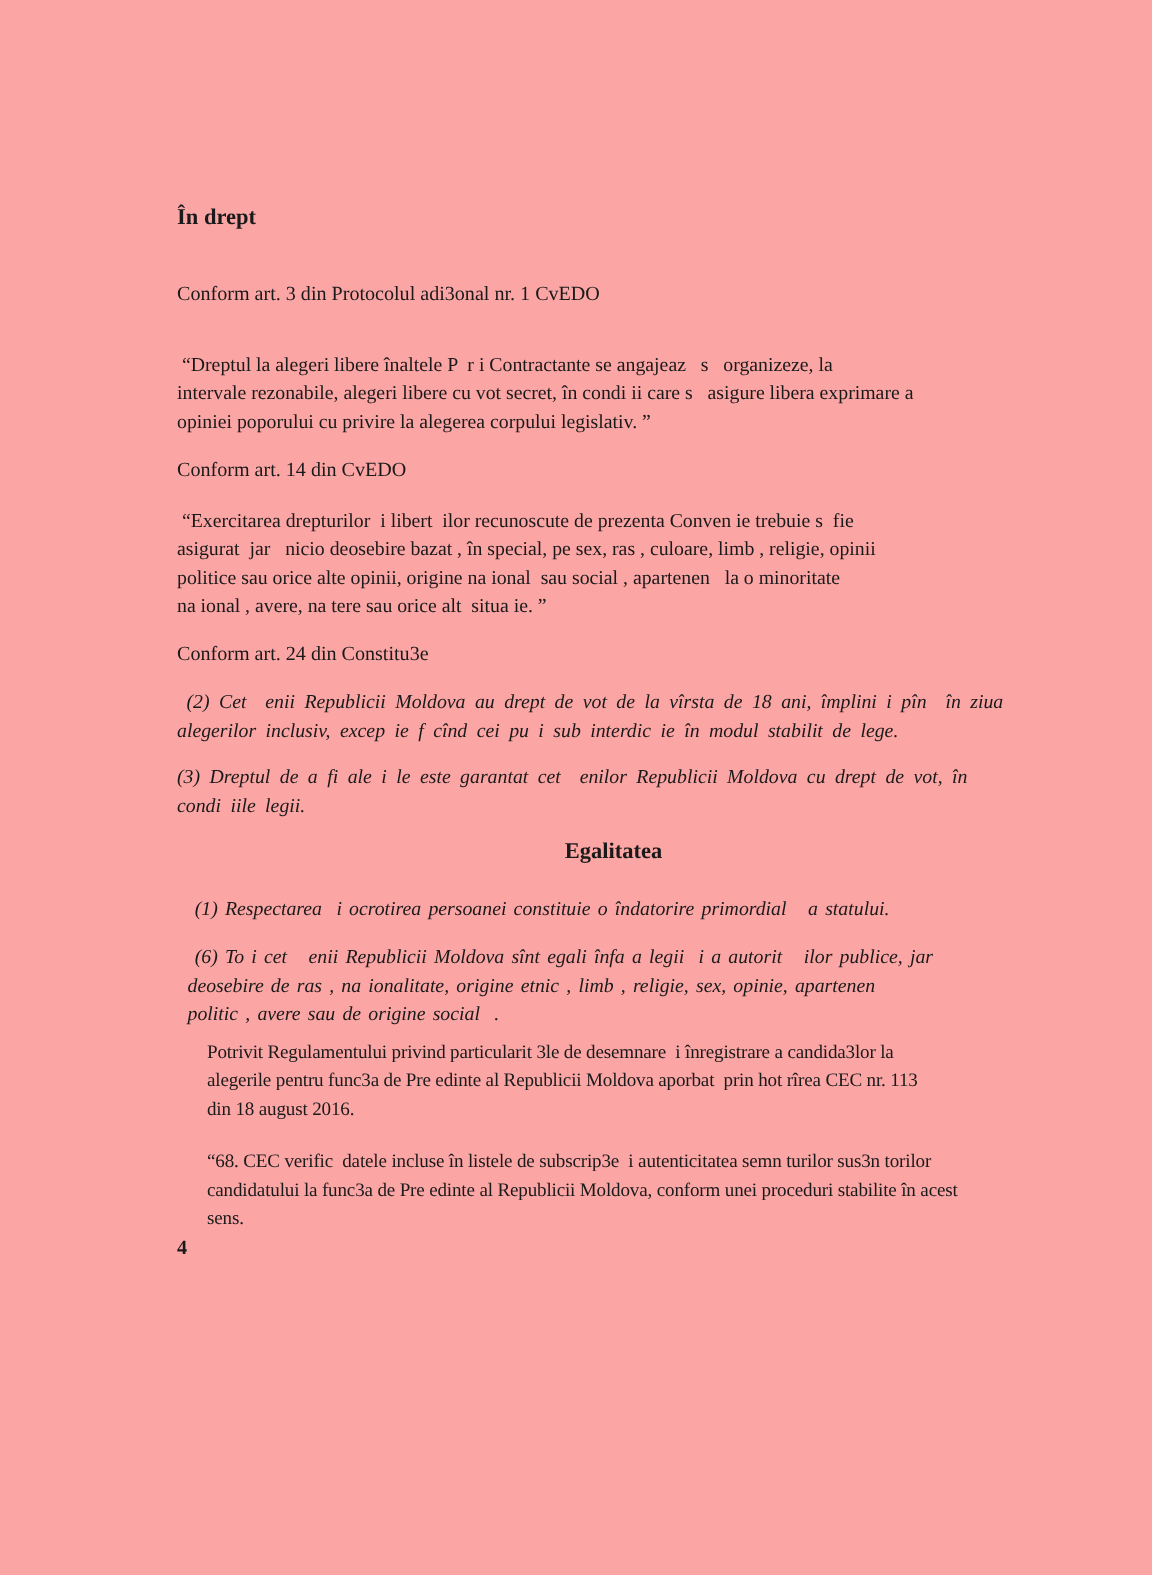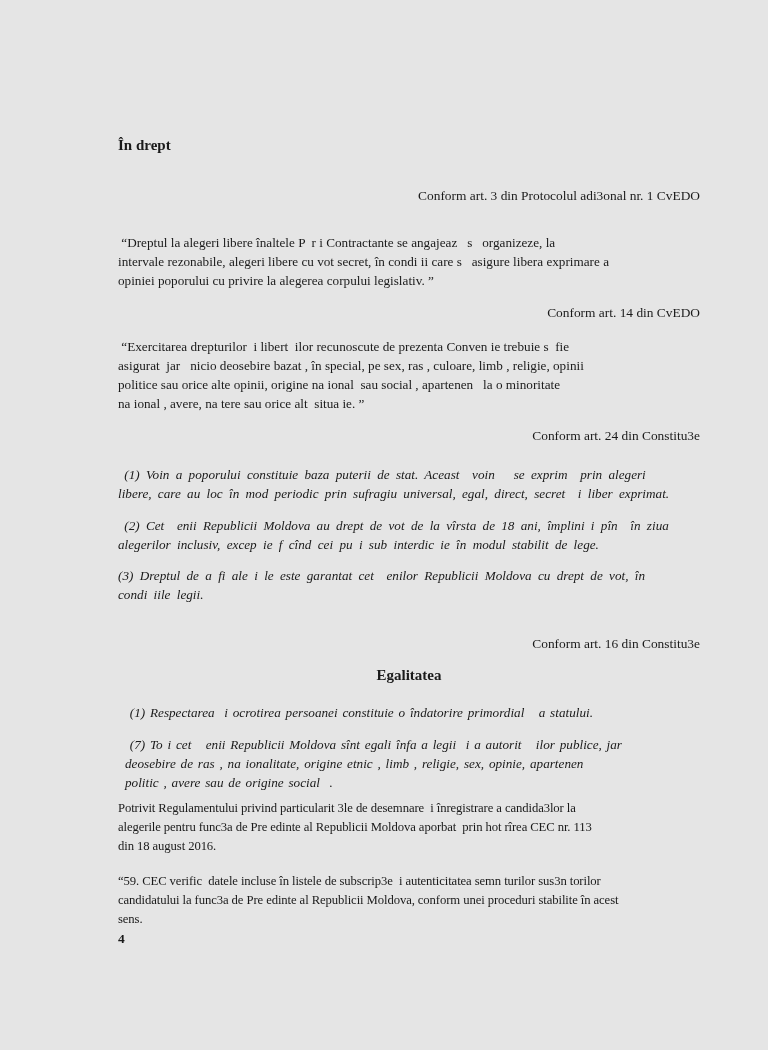--- a/index.html
+++ b/index.html
@@ -11,21 +11,21 @@
     width: 768px;
     height: 1050px;
     overflow: hidden;
     font-family: "Liberation Serif", serif;
     color: #1a1a1a;
   }
   .page {
     position: relative;
     width: 768px;
     height: 1050px;
-    background: #e5e5e5;
+    background: #fca5a5;
   }
   .content {
     position: absolute;
     top: 136px;
     left: 118px;
     width: 582px;
   }
   .block {
     white-space: pre-wrap;
     font-size: 13.2px;
@@ -34,21 +34,20 @@
   }
   .doc-title {
     font-weight: bold;
     font-size: 15px;
     line-height: 19px;
     white-space: pre-wrap;
   }
   .label {
     margin-top: 0;
     font-size: 13.4px;
-    text-align: right;
   }
   .quote {
   }
   .center-heading {
     font-weight: bold;
     font-size: 15px;
     line-height: 19px;
     text-align: center;
     white-space: pre-wrap;
   }
@@ -58,20 +57,21 @@
   }
   .wide {
     word-spacing: 3px;
   }
   .indented {
     padding-left: 7px;
   }
   .tight {
     font-size: 12.7px;
     letter-spacing: -0.1px;
+    margin-left: 20px;
   }
   .mt31 { margin-top: 31px; }
   .mt28 { margin-top: 28px; }
   .mt13 { margin-top: 13px; }
   .mt15 { margin-top: 15px; }
   .mt12 { margin-top: 12px; }
   .mt20 { margin-top: 20px; }
   .mt30 { margin-top: 30px; }
   .mt18 { margin-top: 18px; }
   .mt16 { margin-top: 16px; }
@@ -99,43 +99,40 @@
     <p class="block label mt13">Conform art. 14 din CvEDO</p>
 
     <p class="block quote mt15"> “Exercitarea drepturilor  i libert  ilor recunoscute de prezenta Conven ie trebuie s  fie
 asigurat  jar   nicio deosebire bazat , în special, pe sex, ras , culoare, limb , religie, opinii
 politice sau orice alte opinii, origine na ional  sau social , apartenen   la o minoritate
 na ional , avere, na tere sau orice alt  situa ie. ”</p>
 
     <p class="block label mt13">Conform art. 24 din Constitu3e</p>
 
 
-    <p class="block numbered wide mt20"> (1) Voin a poporului constituie baza puterii de stat. Aceast  voin   se exprim  prin alegeri
-libere, care au loc în mod periodic prin sufragiu universal, egal, direct, secret  i liber exprimat.</p>
 
     <p class="block numbered wide mt13"> (2) Cet  enii Republicii Moldova au drept de vot de la vîrsta de 18 ani, împlini i pîn  în ziua
 alegerilor inclusiv, excep ie f cînd cei pu i sub interdic ie în modul stabilit de lege.</p>
 
     <p class="block numbered wide mt12">(3) Dreptul de a fi ale i le este garantat cet  enilor Republicii Moldova cu drept de vot, în
 condi iile legii.</p>
 
-    <p class="block label mt30">Conform art. 16 din Constitu3e</p>
 
     <div class="center-heading mt13">Egalitatea</div>
 
     <p class="block numbered indented mt18"> (1) Respectarea  i ocrotirea persoanei constituie o îndatorire primordial   a statului.</p>
 
-    <p class="block numbered indented mt13"> (7) To i cet   enii Republicii Moldova sînt egali înfa a legii  i a autorit   ilor publice, jar
+    <p class="block numbered indented mt13"> (6) To i cet   enii Republicii Moldova sînt egali înfa a legii  i a autorit   ilor publice, jar
 deosebire de ras , na ionalitate, origine etnic , limb , religie, sex, opinie, apartenen
 politic , avere sau de origine social  .</p>
 
     <p class="block tight mt7">Potrivit Regulamentului privind particularit 3le de desemnare  i înregistrare a candida3lor la
 alegerile pentru func3a de Pre edinte al Republicii Moldova aporbat  prin hot rîrea CEC nr. 113
 din 18 august 2016.</p>
 
-    <p class="block tight mt16">“59. CEC verific  datele incluse în listele de subscrip3e  i autenticitatea semn turilor sus3n torilor
+    <p class="block tight mt16">“68. CEC verific  datele incluse în listele de subscrip3e  i autenticitatea semn turilor sus3n torilor
 candidatului la func3a de Pre edinte al Republicii Moldova, conform unei proceduri stabilite în acest
 sens.</p>
 
     <div class="page-number">4</div>
 
   </div>
 </div>
 
 </body></html>

